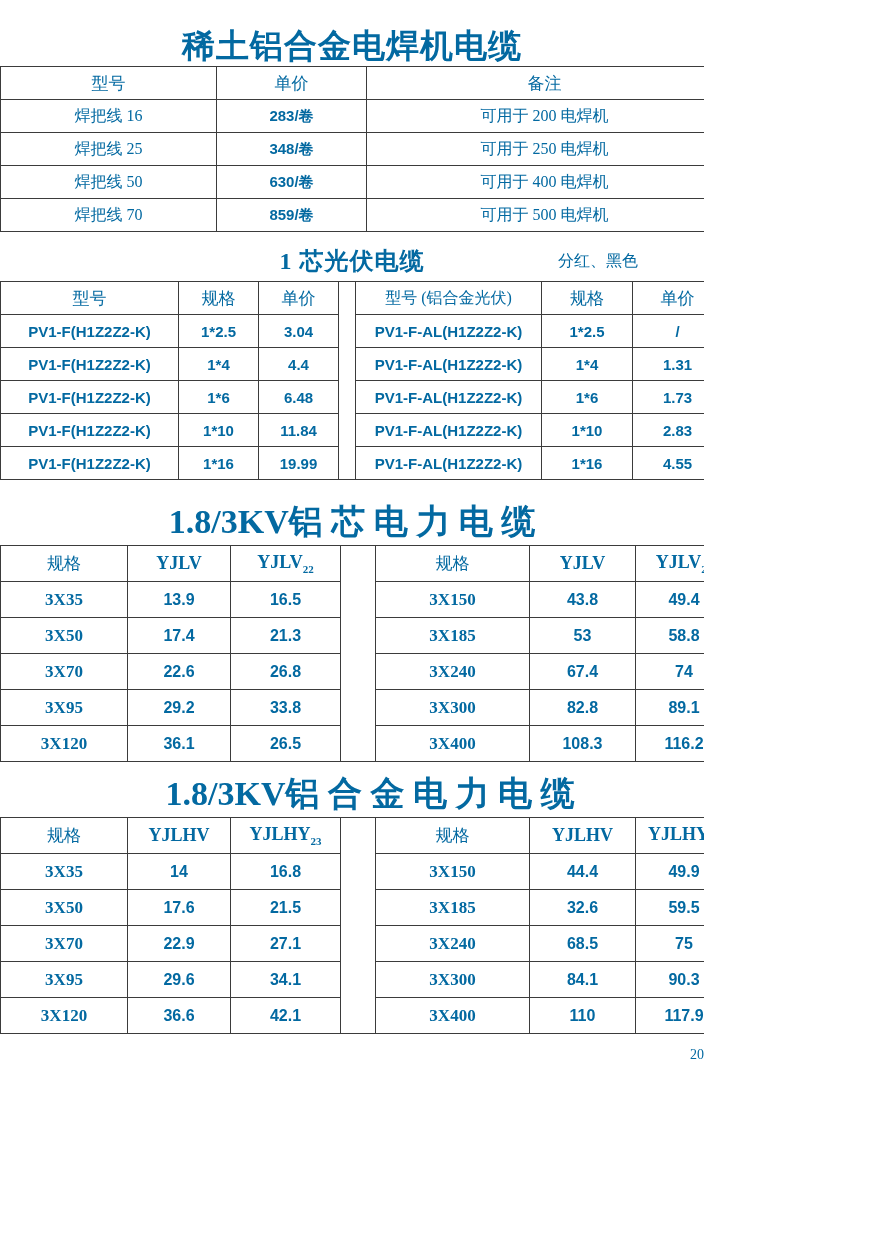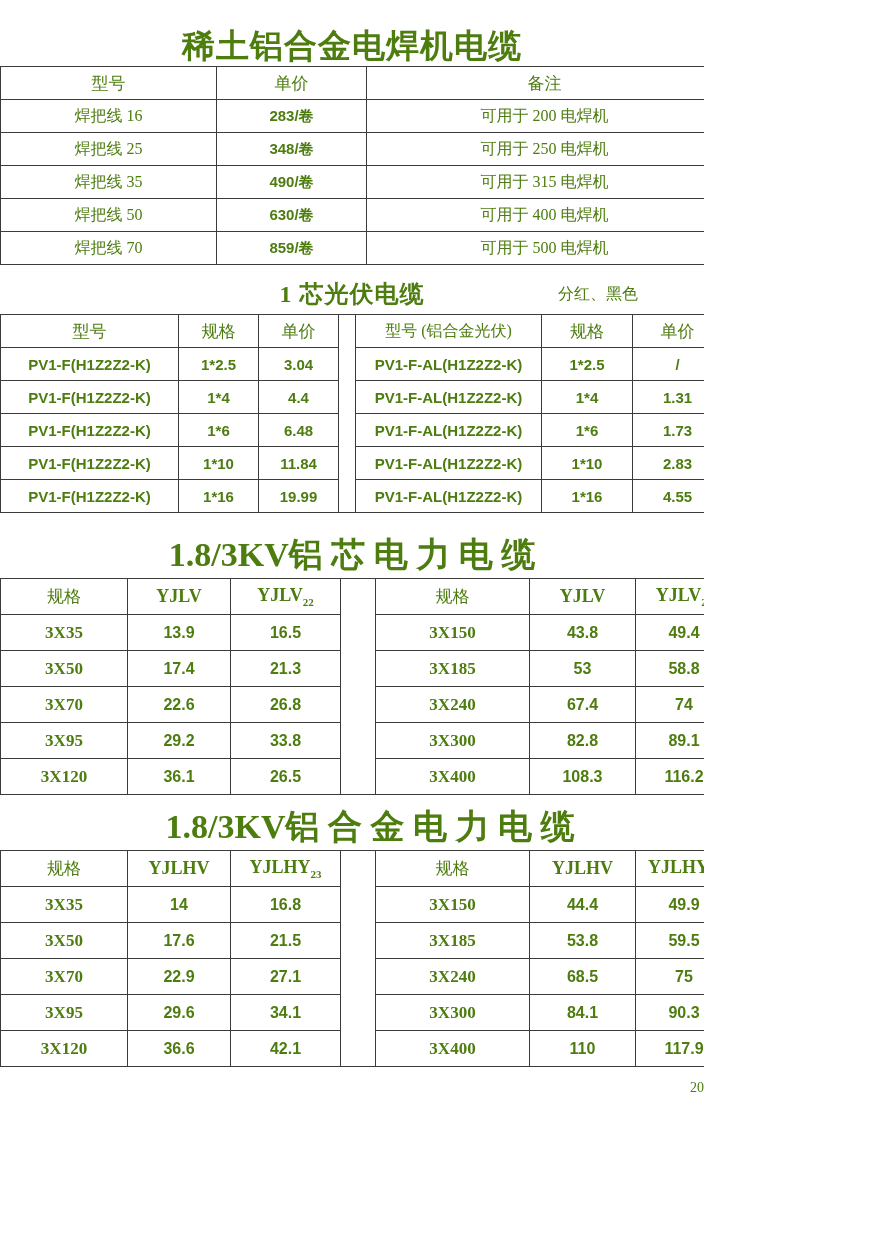--- a/index.html
+++ b/index.html
@@ -1,21 +1,21 @@
 <!DOCTYPE html>
 <html><head>
 <meta charset="utf-8">
 <style>
   html, body { margin: 0; padding: 0; background: #ffffff; }
   .page {
     position: relative;
     width: 704px;
     height: 1245px;
     background: #ffffff;
-    color: #4d7c0f;
+    color: #0369a1;
     font-family: "Liberation Serif", serif;
     overflow: hidden;
   }
   .doc-title {
     text-align: center;
     font-weight: bold;
     font-family: "Liberation Serif", serif;
   }
   .t1 { margin-top: 26px; font-size: 33px; line-height: 40px; letter-spacing: 1px; }
   .t2row { position: relative; margin-top: 9px; line-height: 40px; }
@@ -92,25 +92,20 @@
       </tr>
       <tr>
         <td class="cn">焊把线 16</td>
         <td class="val">283/卷</td>
         <td class="cn">可用于 200 电焊机</td>
       </tr>
       <tr>
         <td class="cn">焊把线 25</td>
         <td class="val">348/卷</td>
         <td class="cn">可用于 250 电焊机</td>
-      </tr>
-      <tr>
-        <td class="cn">焊把线 35</td>
-        <td class="val">490/卷</td>
-        <td class="cn">可用于 315 电焊机</td>
       </tr>
       <tr>
         <td class="cn">焊把线 50</td>
         <td class="val">630/卷</td>
         <td class="cn">可用于 400 电焊机</td>
       </tr>
       <tr>
         <td class="cn">焊把线 70</td>
         <td class="val">859/卷</td>
         <td class="cn">可用于 500 电焊机</td>
@@ -279,21 +274,21 @@
         <td class="val16">16.8</td>
         <td class="spec">3X150</td>
         <td class="val16">44.4</td>
         <td class="val16">49.9</td>
       </tr>
       <tr>
         <td class="spec">3X50</td>
         <td class="val16">17.6</td>
         <td class="val16">21.5</td>
         <td class="spec">3X185</td>
-        <td class="val16">53.8</td>
+        <td class="val16">32.6</td>
         <td class="val16">59.5</td>
       </tr>
       <tr>
         <td class="spec">3X70</td>
         <td class="val16">22.9</td>
         <td class="val16">27.1</td>
         <td class="spec">3X240</td>
         <td class="val16">68.5</td>
         <td class="val16">75</td>
       </tr>

